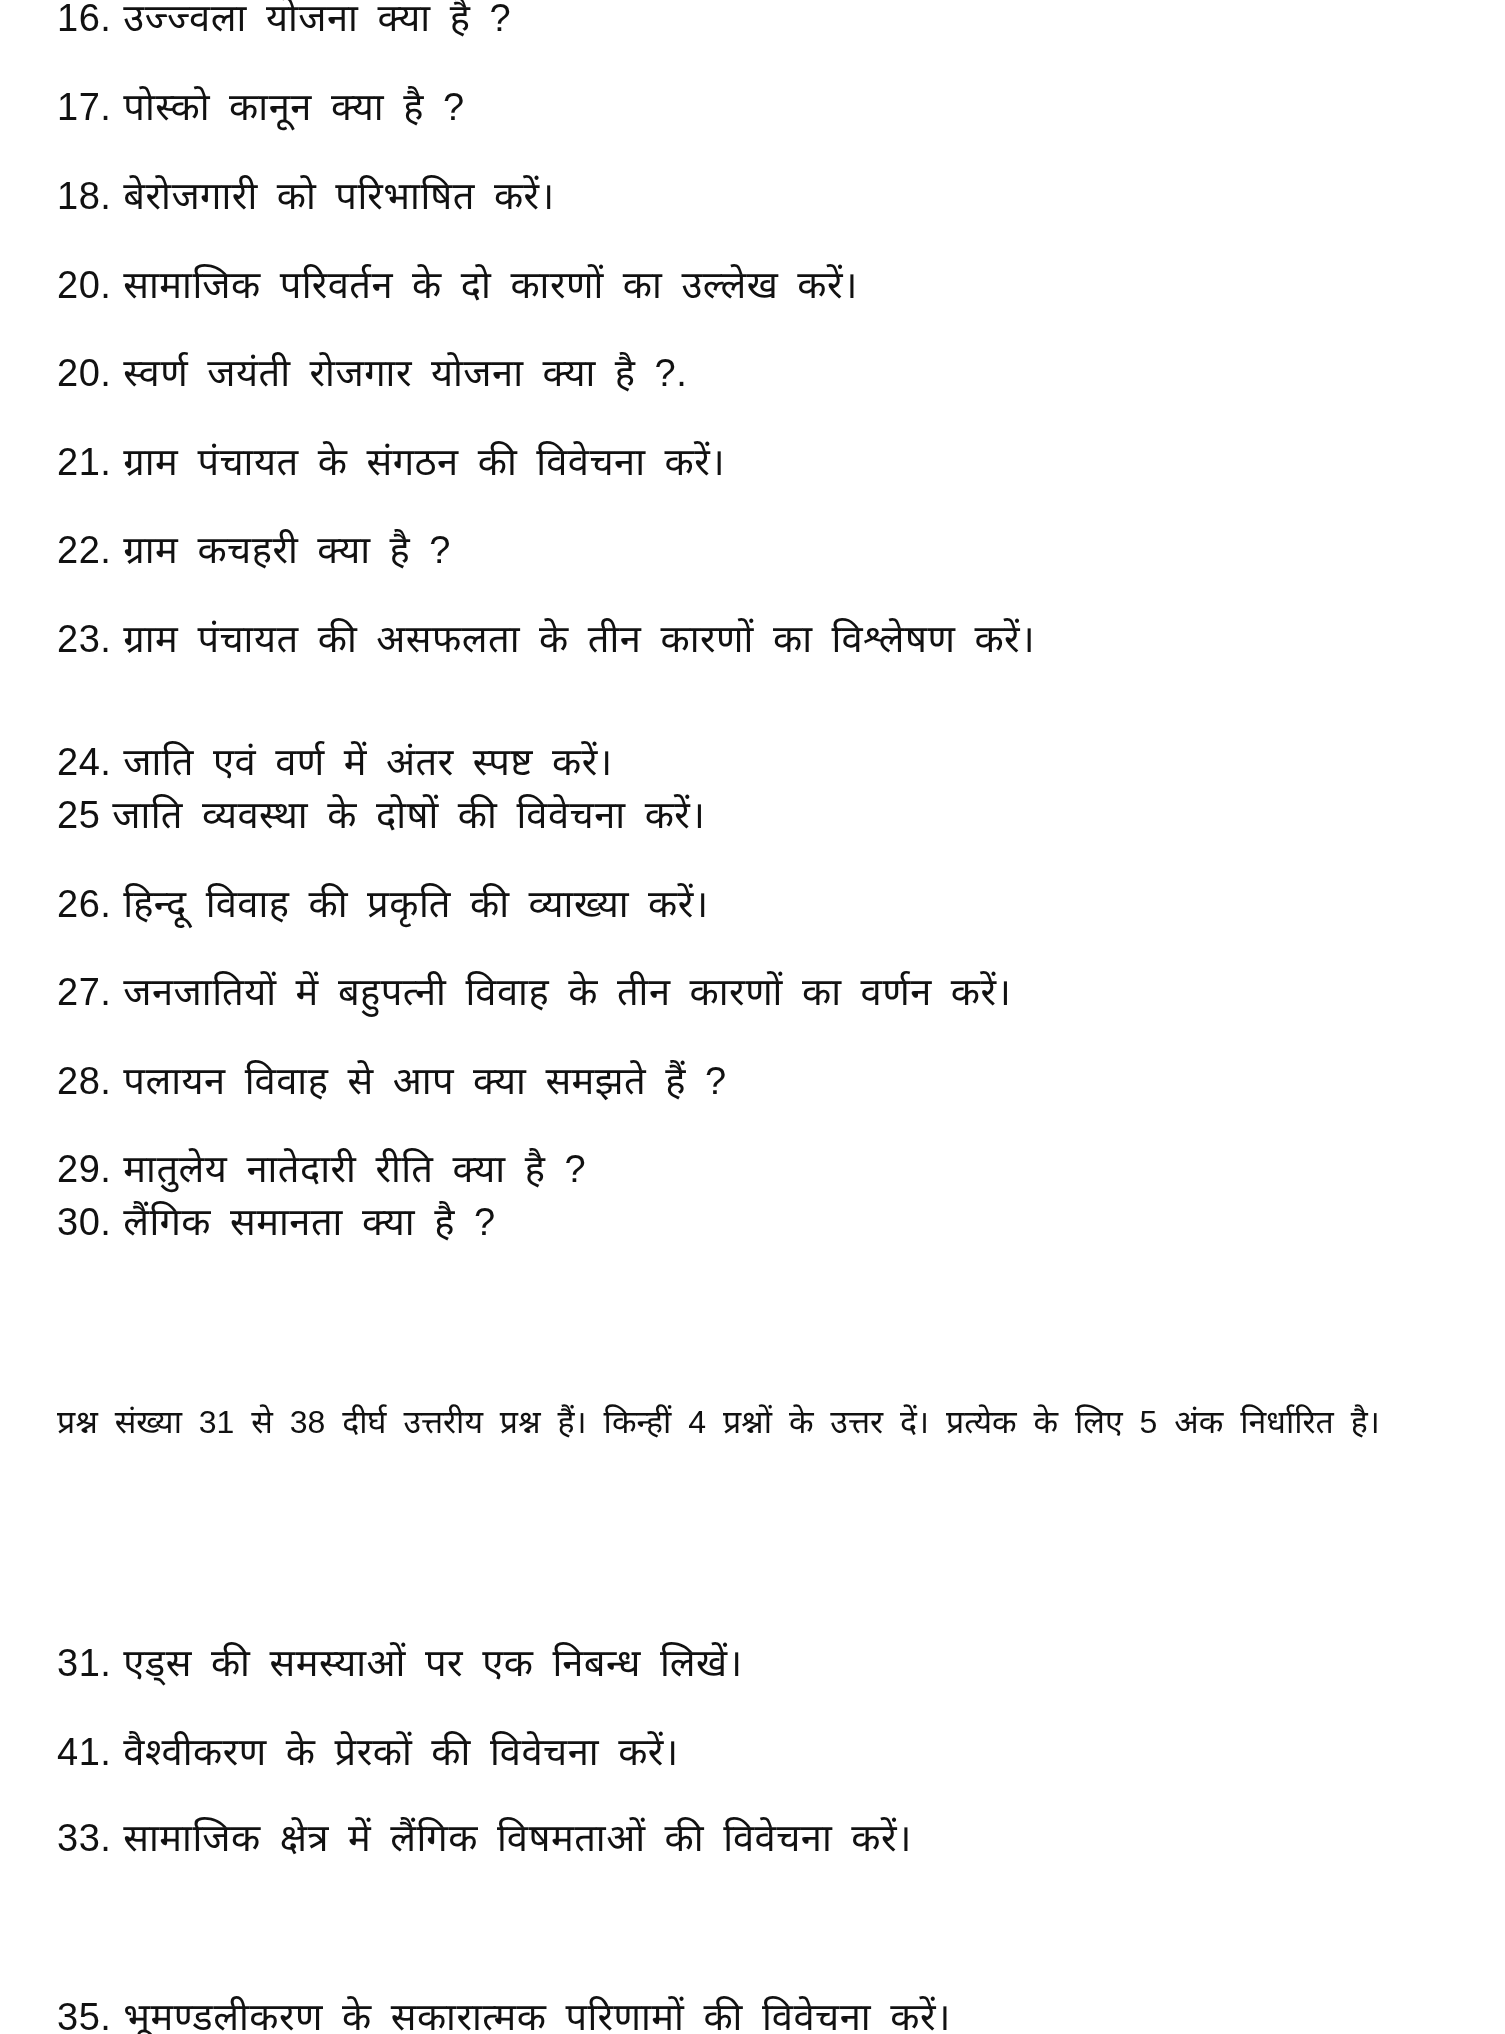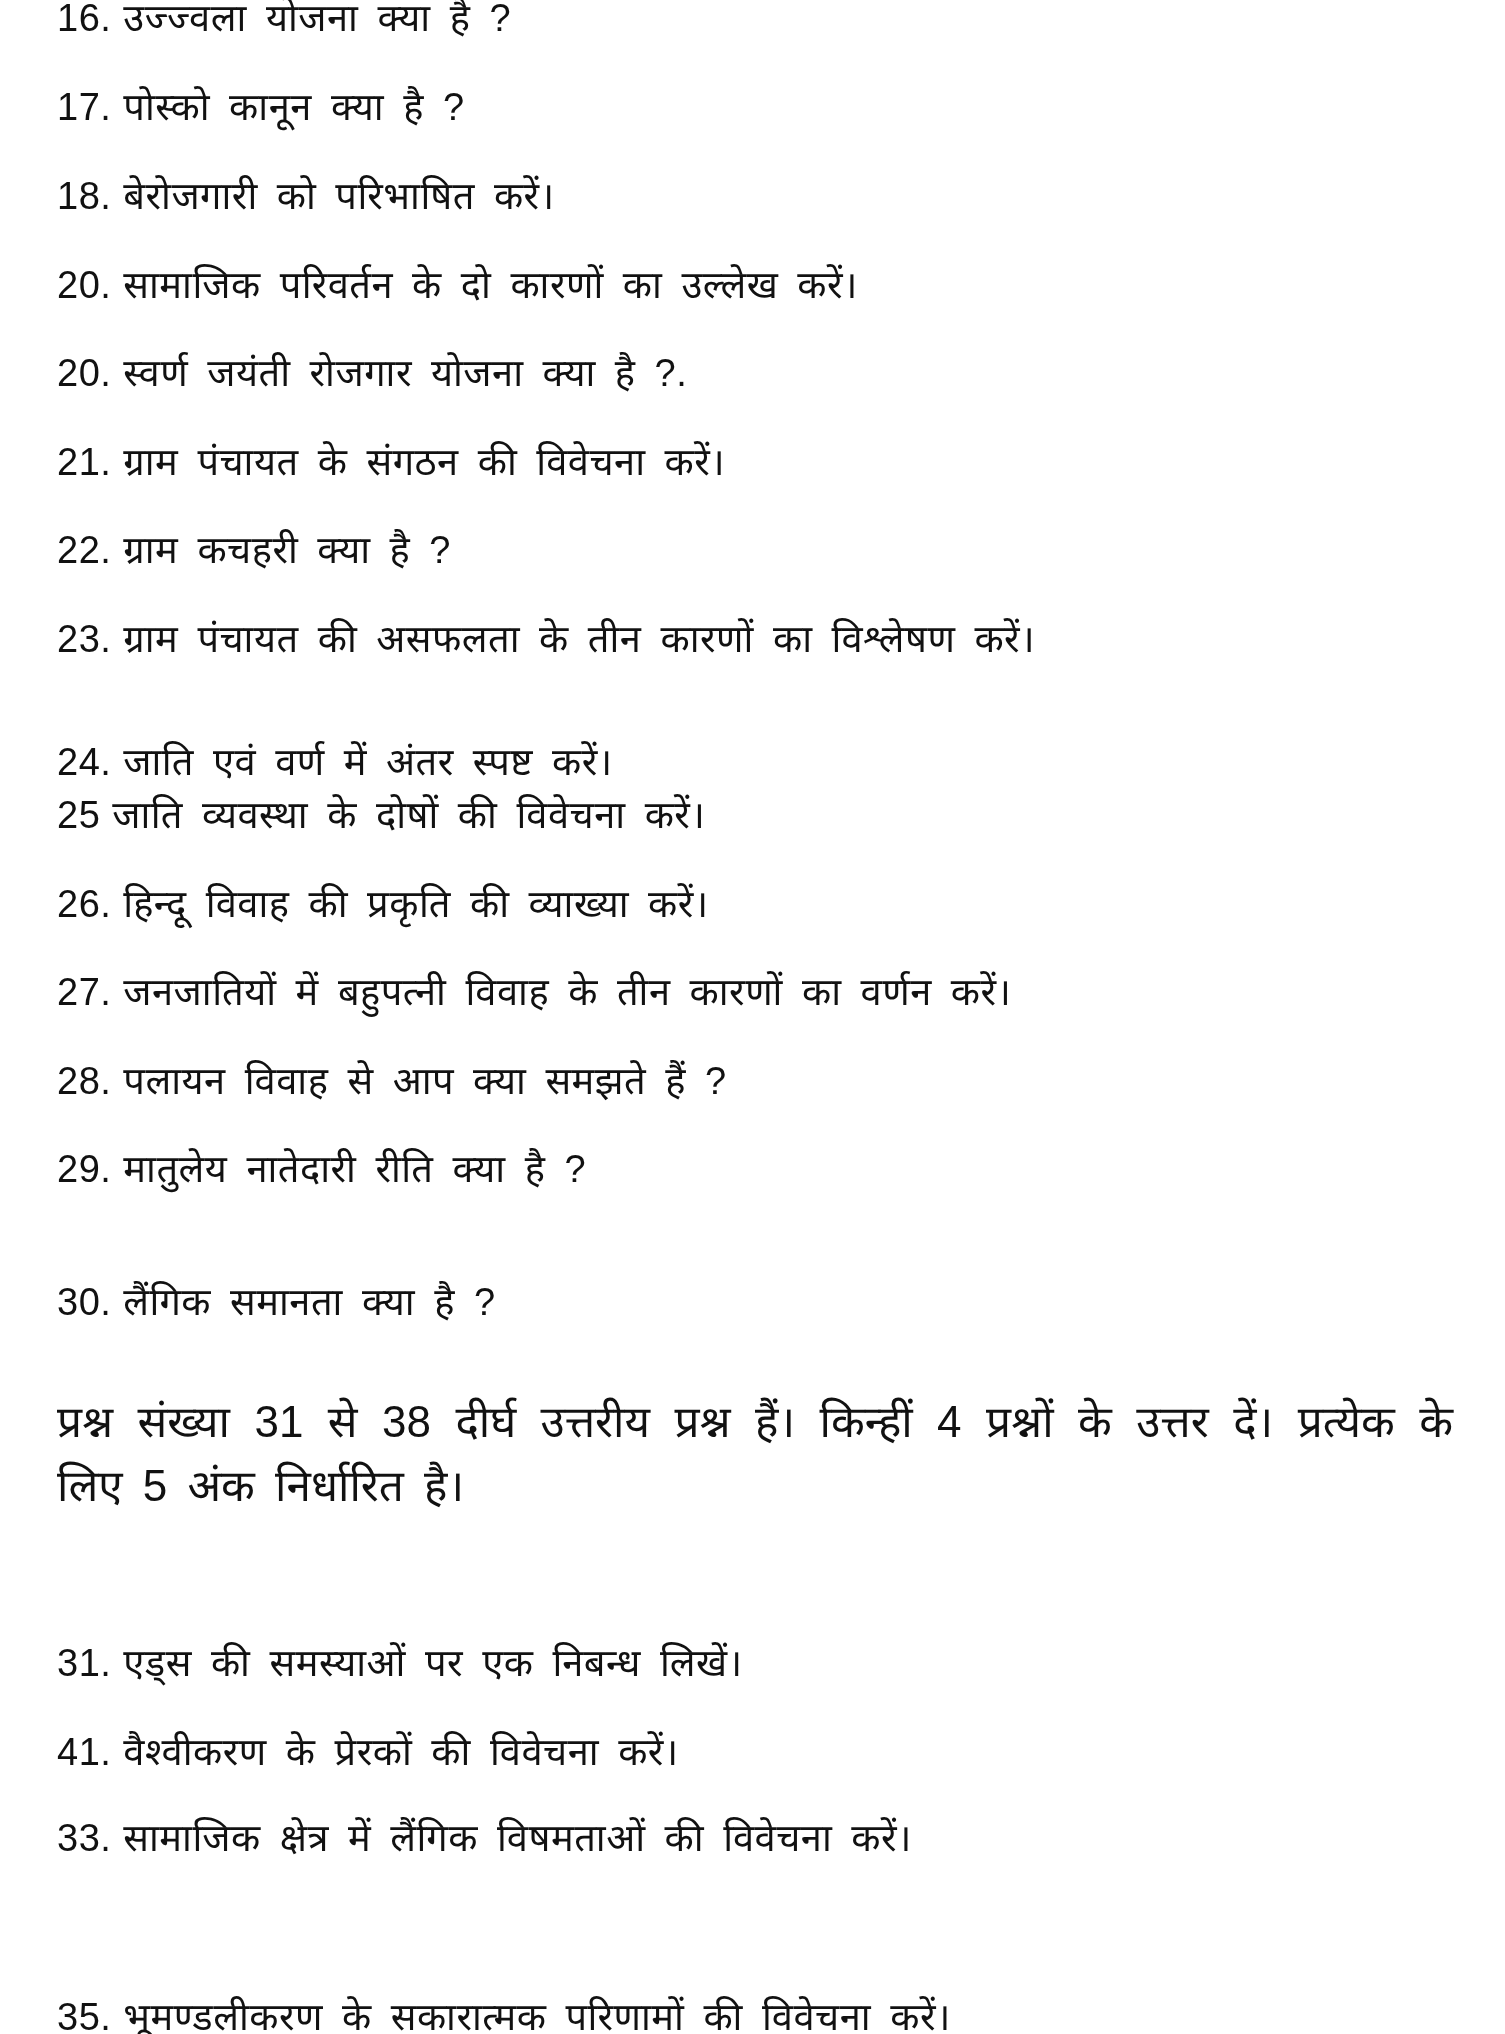--- a/index.html
+++ b/index.html
@@ -29,21 +29,21 @@
     line-height: 44px;
     white-space: nowrap;
     letter-spacing: 0.5px;
     word-spacing: 8px;
   }
   .q .num { margin-right: 12px; }
   .instr {
     position: absolute;
     left: 57px;
     width: 1396px;
-    font-size: 44px;
+    font-size: 32px;
     line-height: 64px;
     text-align: justify;
     text-align-last: left;
     word-spacing: 8px;
   }
 </style>
 </head>
 <body>
 
 <div class="page">
@@ -83,21 +83,21 @@
   </div>
   <div class="q" style="top:970px">
     <span class="num">27.</span><span>जनजातियों में बहुपत्नी विवाह के तीन कारणों का वर्णन करें।</span>
   </div>
   <div class="q" style="top:1059px">
     <span class="num">28.</span><span>पलायन विवाह से आप क्या समझते हैं ?</span>
   </div>
   <div class="q" style="top:1147px">
     <span class="num">29.</span><span>मातुलेय नातेदारी रीति क्या है ?</span>
   </div>
-  <div class="q" style="top:1280px">
+  <div class="q" style="top:1200px">
     <span class="num">30.</span><span>लैंगिक समानता क्या है ?</span>
   </div>
 
   <div class="instr" style="top:1390px">प्रश्न संख्या 31 से 38 दीर्घ उत्तरीय प्रश्न हैं। किन्हीं 4 प्रश्नों के उत्तर दें। प्रत्येक के लिए 5 अंक निर्धारित है।</div>
 
   <div class="q" style="top:1641px">
     <span class="num">31.</span><span>एड्स की समस्याओं पर एक निबन्ध लिखें।</span>
   </div>
   <div class="q" style="top:1730px">
     <span class="num">41.</span><span>वैश्वीकरण के प्रेरकों की विवेचना करें।</span>

